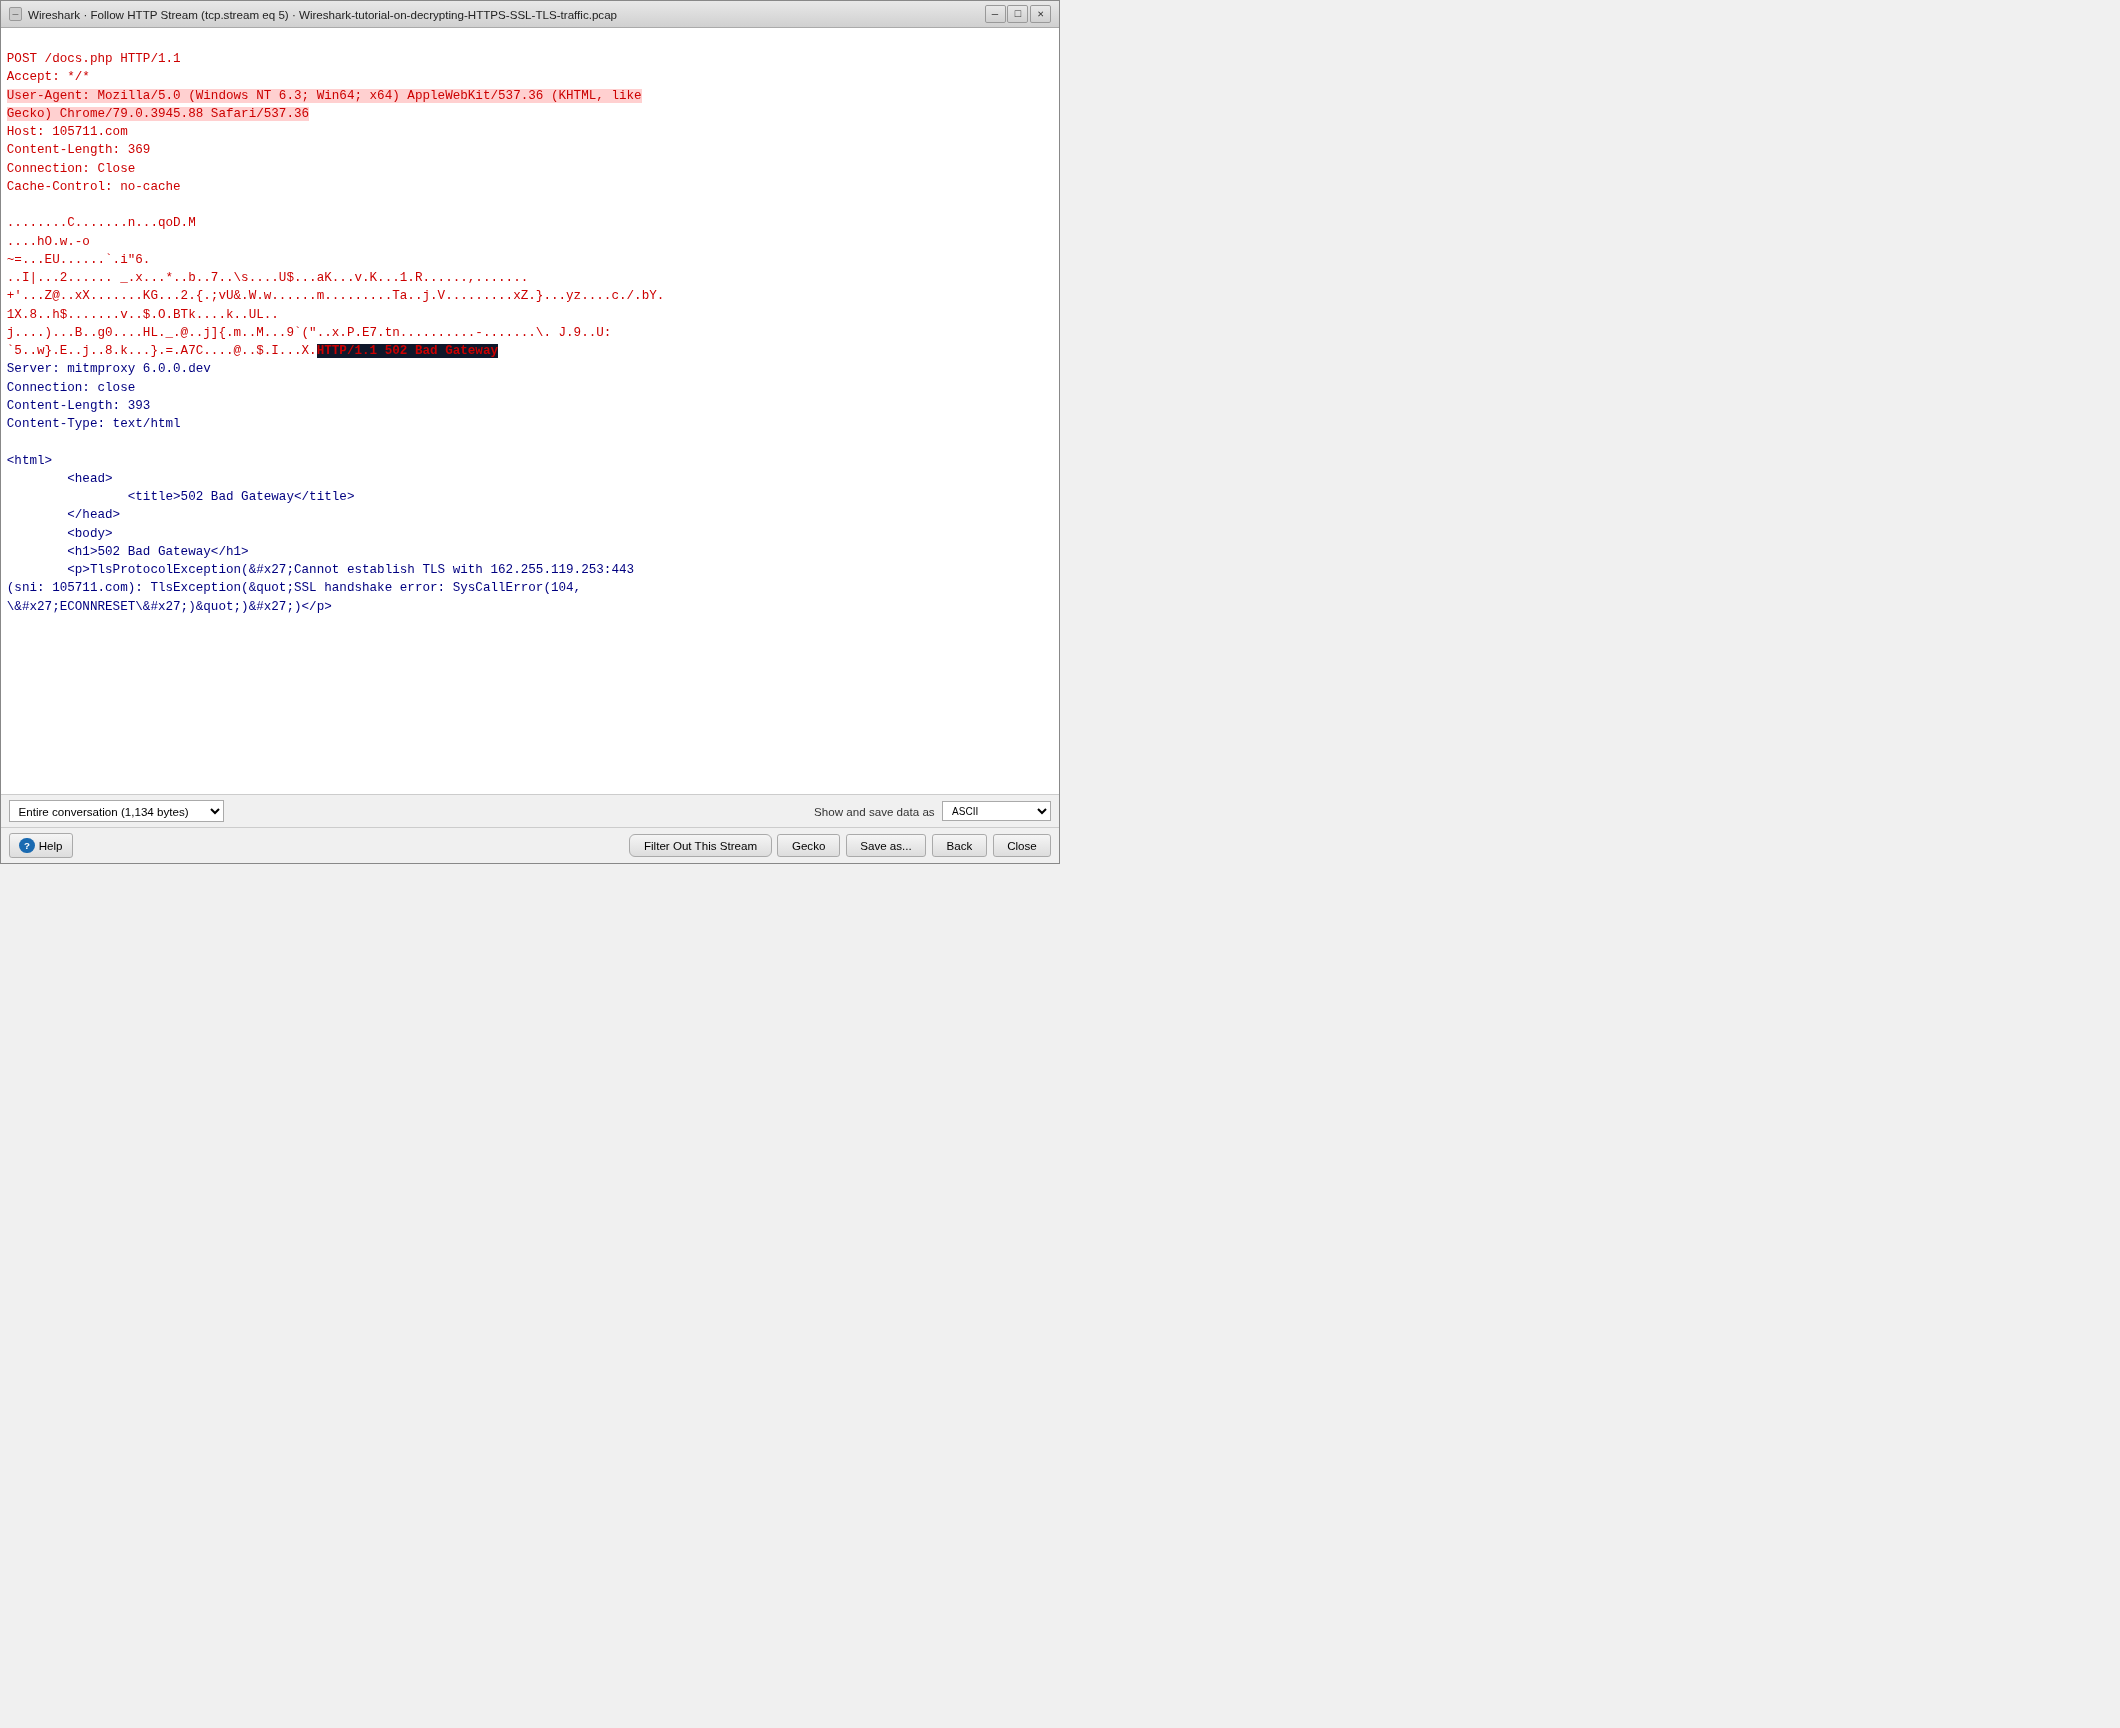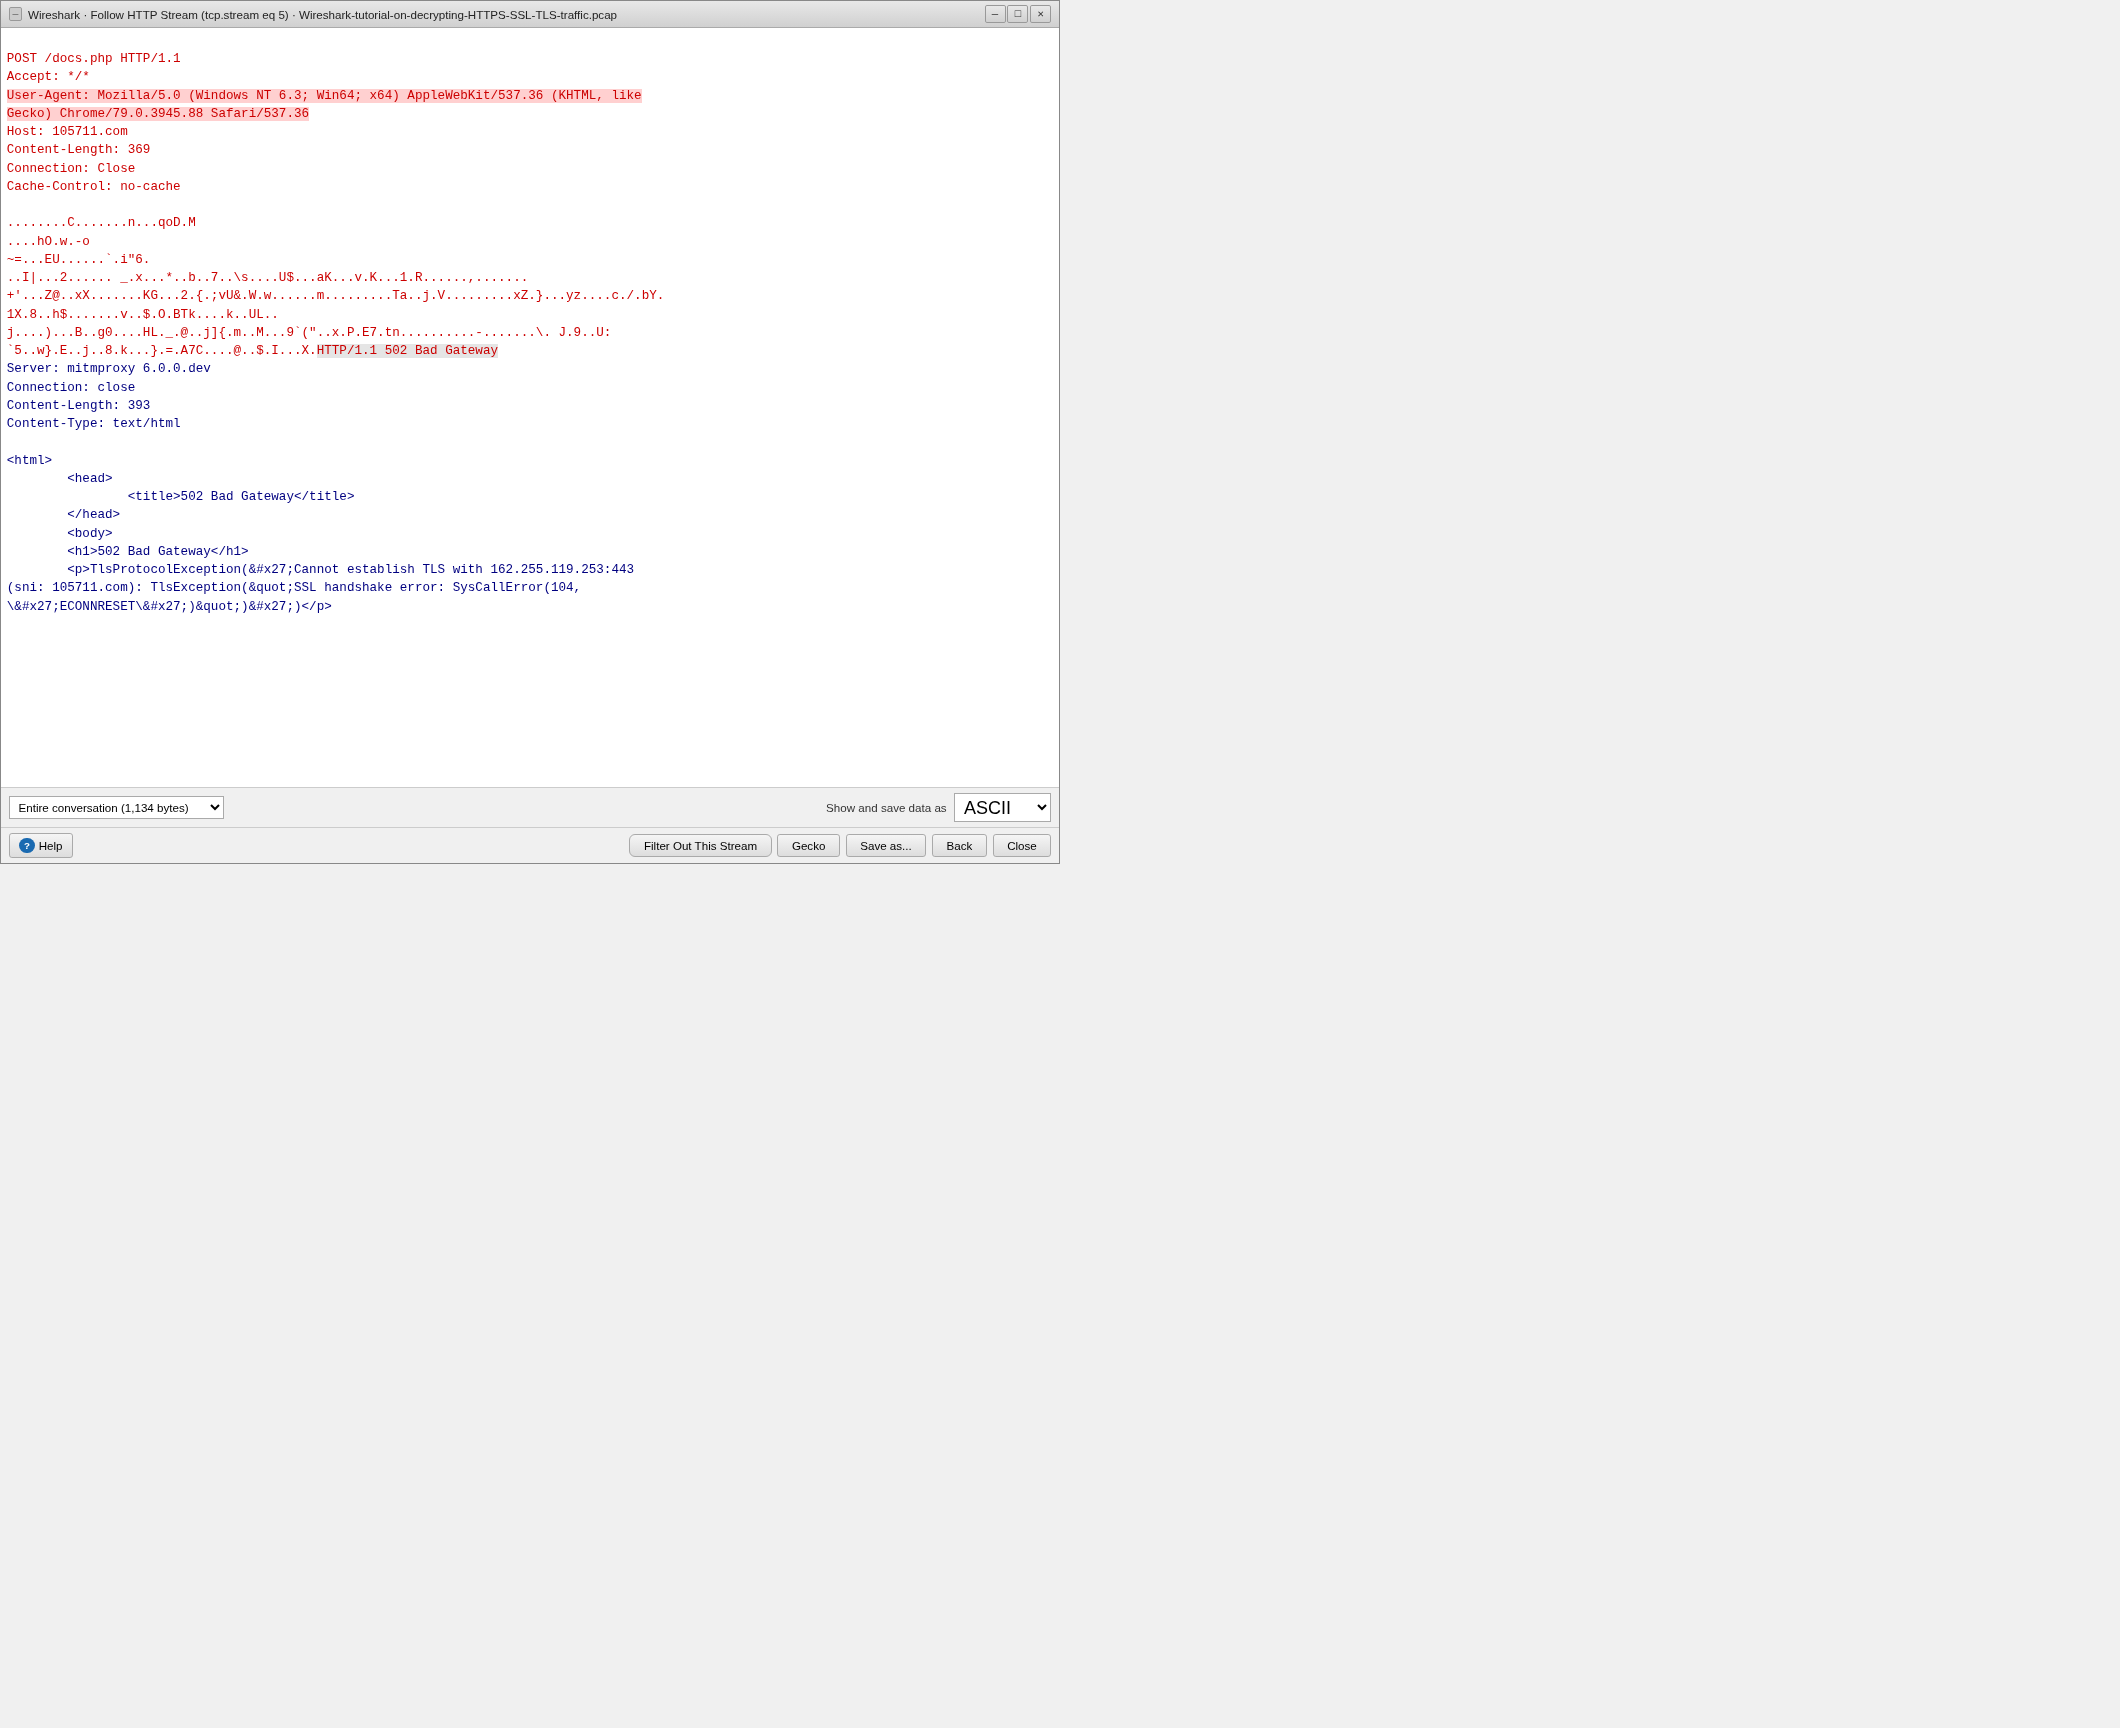--- a/index.html
+++ b/index.html
@@ -112,23 +112,23 @@
       appearance: auto;
     }
     .save-label {
       margin-left: auto;
       font-family: Arial, sans-serif;
       font-size: 11.6px;
       color: #333;
       white-space: nowrap;
     }
     .ascii-select {
-      width: 97px;
+      width: 109px;
       padding: 2.9px 4.8px;
-      font-size: 18px;
+      font-size: 10px;
       font-family: Arial, sans-serif;
       border: 1px solid #aaa;
       background: #fff;
       appearance: auto;
     }
     .find-row {
       display: flex;
       align-items: center;
       padding: 4.8px 7.7px;
       gap: 5.8px;
@@ -229,21 +229,21 @@
 Connection: Close
 Cache-Control: no-cache</span>
 
 <span class="red-text">........C.......n...qoD.M
 ....hO.w.-o
 ~=...EU......`.i"6.
 ..I|...2...... _.x...*..b..7..\s....U$...aK...v.K...1.R......,.......
 +'...Z@..xX.......KG...2.{.;vU&amp;.W.w......m.........Ta..j.V.........xZ.}...yz....c./.bY.
 1X.8..h$.......v..$.O.BTk....k..UL..
 j....)...B..g0....HL._.@..j]{.m..M...9`("..x.P.E7.tn..........-.......\. J.9..U:
-`5..w}.E..j..8.k...}.=.A7C....@..$.I...X.<span style="background:#e5e5e5;">HTTP/1.1 502 Bad Gateway</span></span>
+`5..w}.E..j..8.k...}.=.A7C....@..$.I...X.<span style="background:#0f172a;font-weight:bold;">HTTP/1.1 502 Bad Gateway</span></span>
 <span class="blue-text">Server: mitmproxy 6.0.0.dev
 Connection: close
 Content-Length: 393
 Content-Type: text/html</span>
 
 <span class="blue-text">&lt;html&gt;
         &lt;head&gt;
                 &lt;title&gt;502 Bad Gateway&lt;/title&gt;
         &lt;/head&gt;
         &lt;body&gt;

